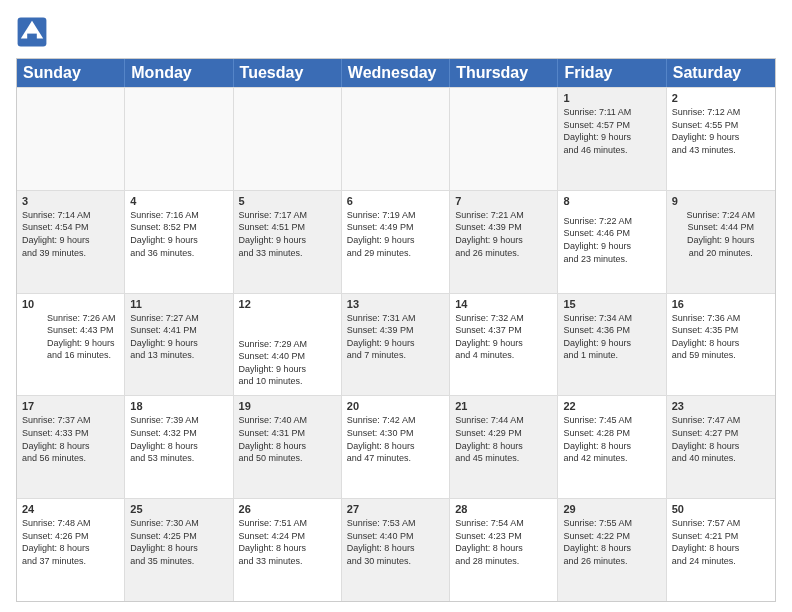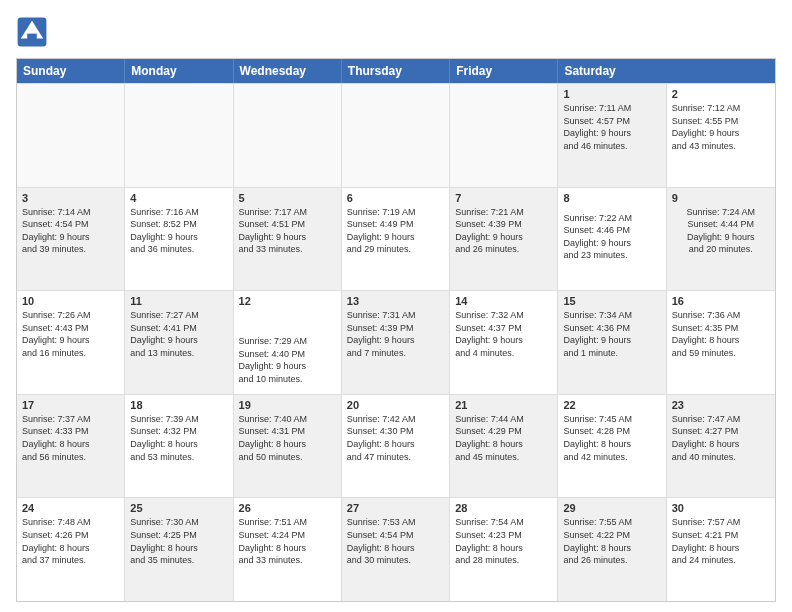--- a/index.html
+++ b/index.html
@@ -57,21 +57,21 @@
       flex-direction: column;
       border: 1px solid #ccc;
     }
     .cal-header {
       display: grid;
       grid-template-columns: repeat(7, 1fr);
       background: #3a6cb5;
     }
     .cal-header-cell {
       color: #fff;
-      font-size: 12px;
+      font-size: 16px;
       font-weight: bold;
       padding: 5px 6px;
       text-align: left;
       border-right: 1px solid #5585c8;
     }
     .cal-header-cell:last-child { border-right: none; }
     .cal-body {
       flex: 1;
       display: flex;
       flex-direction: column;
@@ -124,20 +124,21 @@
     <div class="title-block">
       <div class="main-title"></div>
       <div class="subtitle"></div>
     </div>
   </div>
 
   <div class="calendar">
     <div class="cal-header" id="cal-header">
         <div class="cal-header-cell">Sunday</div>
         <div class="cal-header-cell">Monday</div>
+        <div class="cal-header-cell">Tuesday</div>
         <div class="cal-header-cell">Wednesday</div>
         <div class="cal-header-cell">Thursday</div>
         <div class="cal-header-cell">Friday</div>
         <div class="cal-header-cell">Saturday</div>
       </div>
     <div class="cal-body" id="cal-body">
         <div class="cal-row">
           <div class="cal-cell empty"></div>
           <div class="cal-cell empty"></div>
           <div class="cal-cell empty"></div>
@@ -205,21 +206,21 @@
             <span class="day-num">9</span>
             <div class="day-info" style="white-space: pre-line; text-align: center;">Sunrise: 7:24 AM
 Sunset: 4:44 PM
 Daylight: 9 hours
 and 20 minutes.</div>
           </div>
         </div>
         <div class="cal-row">
           <div class="cal-cell">
             <span class="day-num">10</span>
-            <div class="day-info" style="white-space: pre-line;">Sunrise: 7:26 AM
+            <div class="day-info" style="white-space: pre-line; margin-left: 25px;">Sunrise: 7:26 AM
 Sunset: 4:43 PM
 Daylight: 9 hours
 and 16 minutes.</div>
           </div>
           <div class="cal-cell shaded">
             <span class="day-num">11</span>
             <div class="day-info" style="white-space: pre-line;">Sunrise: 7:27 AM
 Sunset: 4:41 PM
 Daylight: 9 hours
 and 13 minutes.</div>
@@ -329,40 +330,40 @@
           <div class="cal-cell">
             <span class="day-num">26</span>
             <div class="day-info" style="white-space: pre-line;">Sunrise: 7:51 AM
 Sunset: 4:24 PM
 Daylight: 8 hours
 and 33 minutes.</div>
           </div>
           <div class="cal-cell shaded">
             <span class="day-num">27</span>
             <div class="day-info" style="white-space: pre-line;">Sunrise: 7:53 AM
-Sunset: 4:54 PM
+Sunset: 4:40 PM
 Daylight: 8 hours
 and 30 minutes.</div>
           </div>
           <div class="cal-cell">
             <span class="day-num">28</span>
             <div class="day-info" style="white-space: pre-line;">Sunrise: 7:54 AM
 Sunset: 4:23 PM
 Daylight: 8 hours
 and 28 minutes.</div>
           </div>
           <div class="cal-cell shaded">
             <span class="day-num">29</span>
             <div class="day-info" style="white-space: pre-line;">Sunrise: 7:55 AM
 Sunset: 4:22 PM
 Daylight: 8 hours
 and 26 minutes.</div>
           </div>
           <div class="cal-cell">
-            <span class="day-num">30</span>
+            <span class="day-num">50</span>
             <div class="day-info" style="white-space: pre-line;">Sunrise: 7:57 AM
 Sunset: 4:21 PM
 Daylight: 8 hours
 and 24 minutes.</div>
           </div>
         </div>
       </div>
   </div>
 </div>
 

